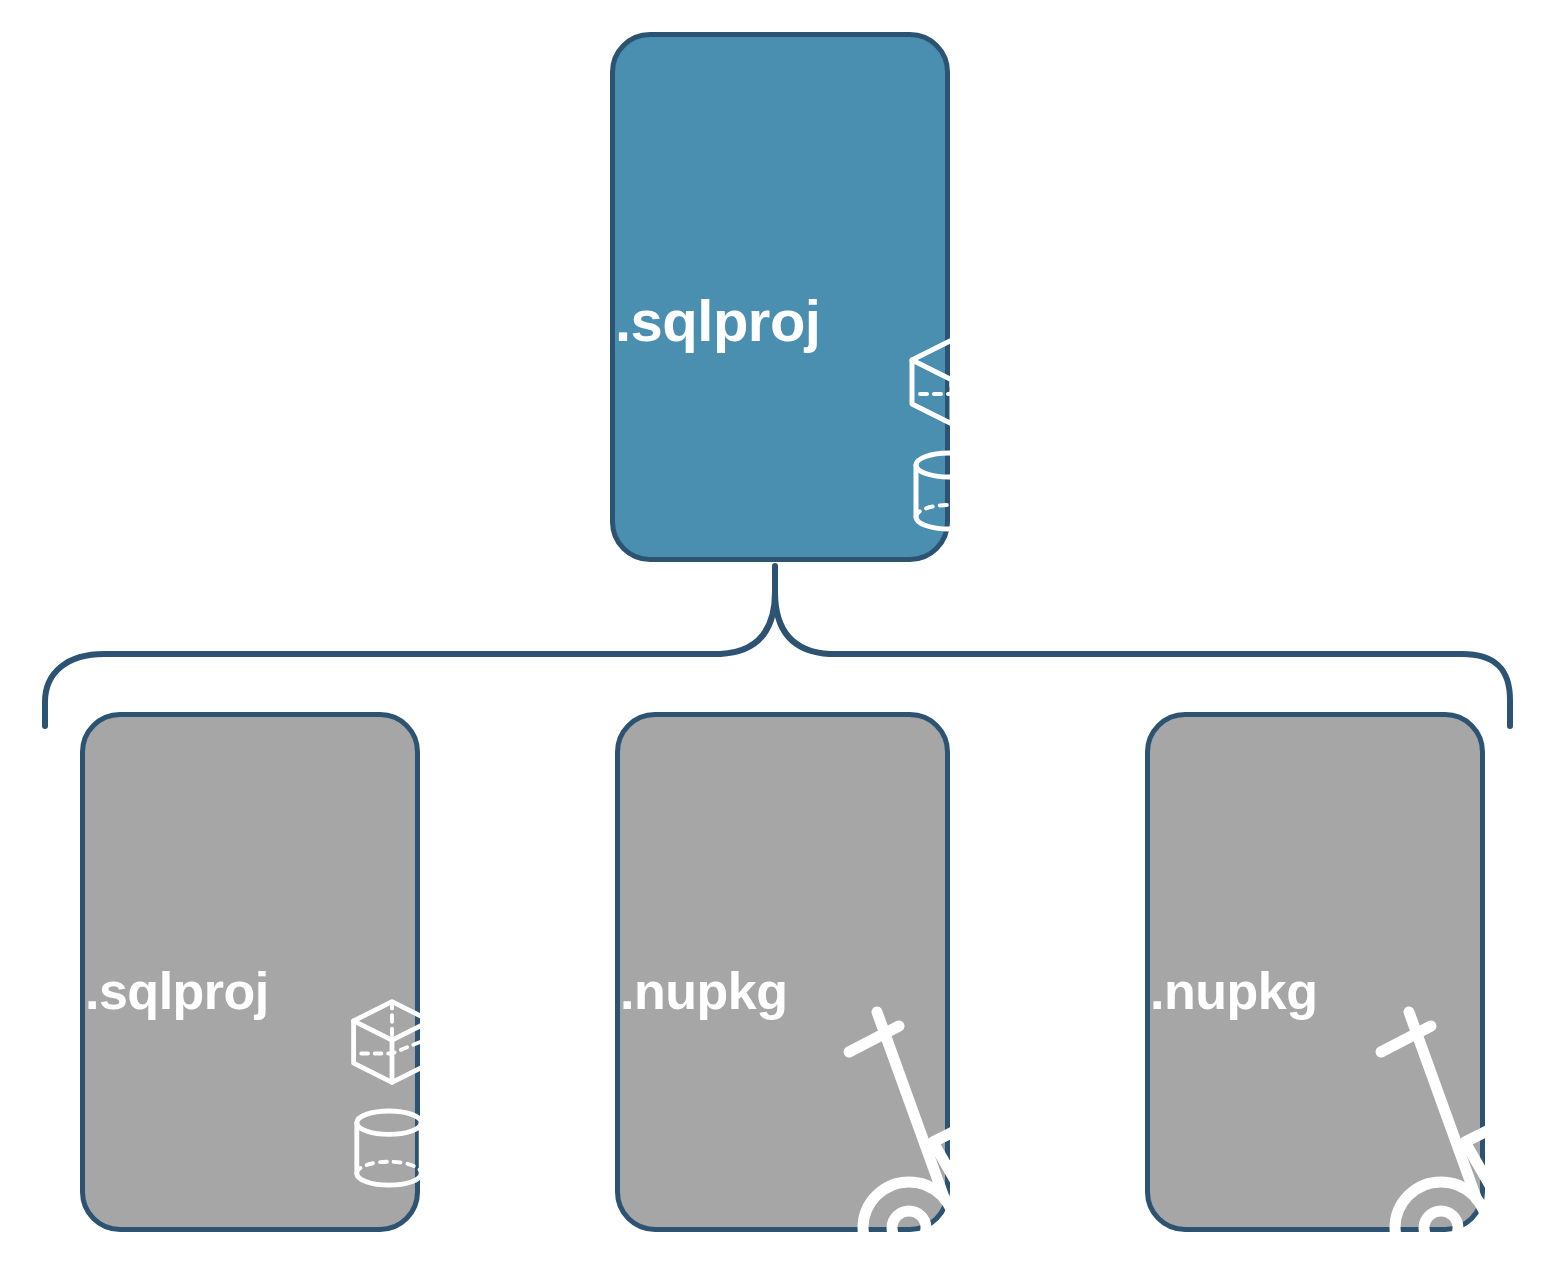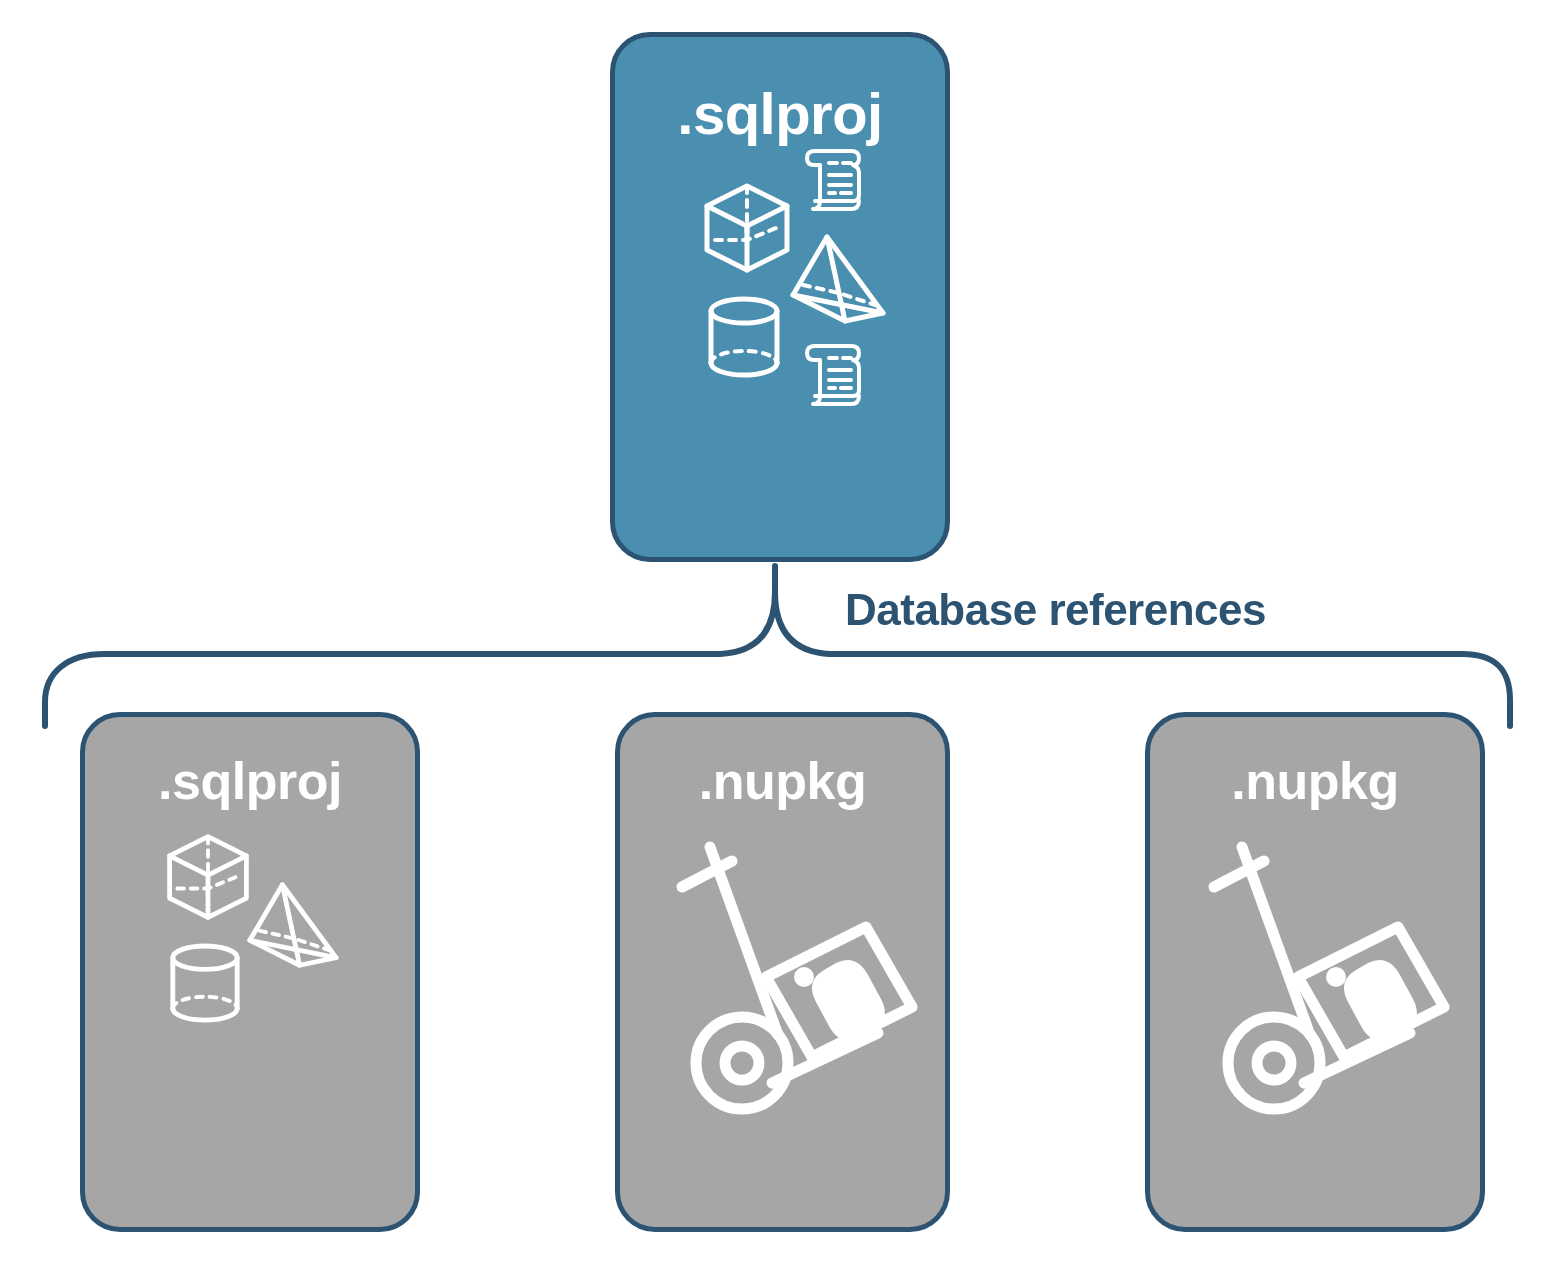--- a/index.html
+++ b/index.html
@@ -17,21 +17,21 @@
   #diagram-root {
     position: absolute;
     inset: 0;
   }
   .node-box {
     position: absolute;
     box-sizing: border-box;
     border: 5px solid #2c5372;
     border-radius: 40px;
     display: flex;
-    flex-direction: column;
+    flex-direction: row;
     align-items: center;
   }
   .node-box.blue  { background: #4a8fb0; }
   .node-box.gray  { background: #a6a6a6; }
 
   .node-title {
     color: #ffffff;
     font-weight: bold;
     letter-spacing: -0.5px;
     line-height: 1;
@@ -221,15 +221,14 @@
     <path d="M775 566 L775 592"></path>
 
     <path d="M775 592 C 775 628, 790 652, 830 654"></path>
     <path d="M775 592 C 775 628, 760 652, 720 654"></path>
 
     <path d="M830 654 L1462 654 C 1496 654, 1510 670, 1510 700 L1510 726"></path>
 
     <path d="M720 654 L 104 654 C 68 654, 45 672, 45 702 L45 726"></path>
   </svg>
 
-  <div id="brace-label">Database references</div>
 
 </div>
 
 </body></html>

